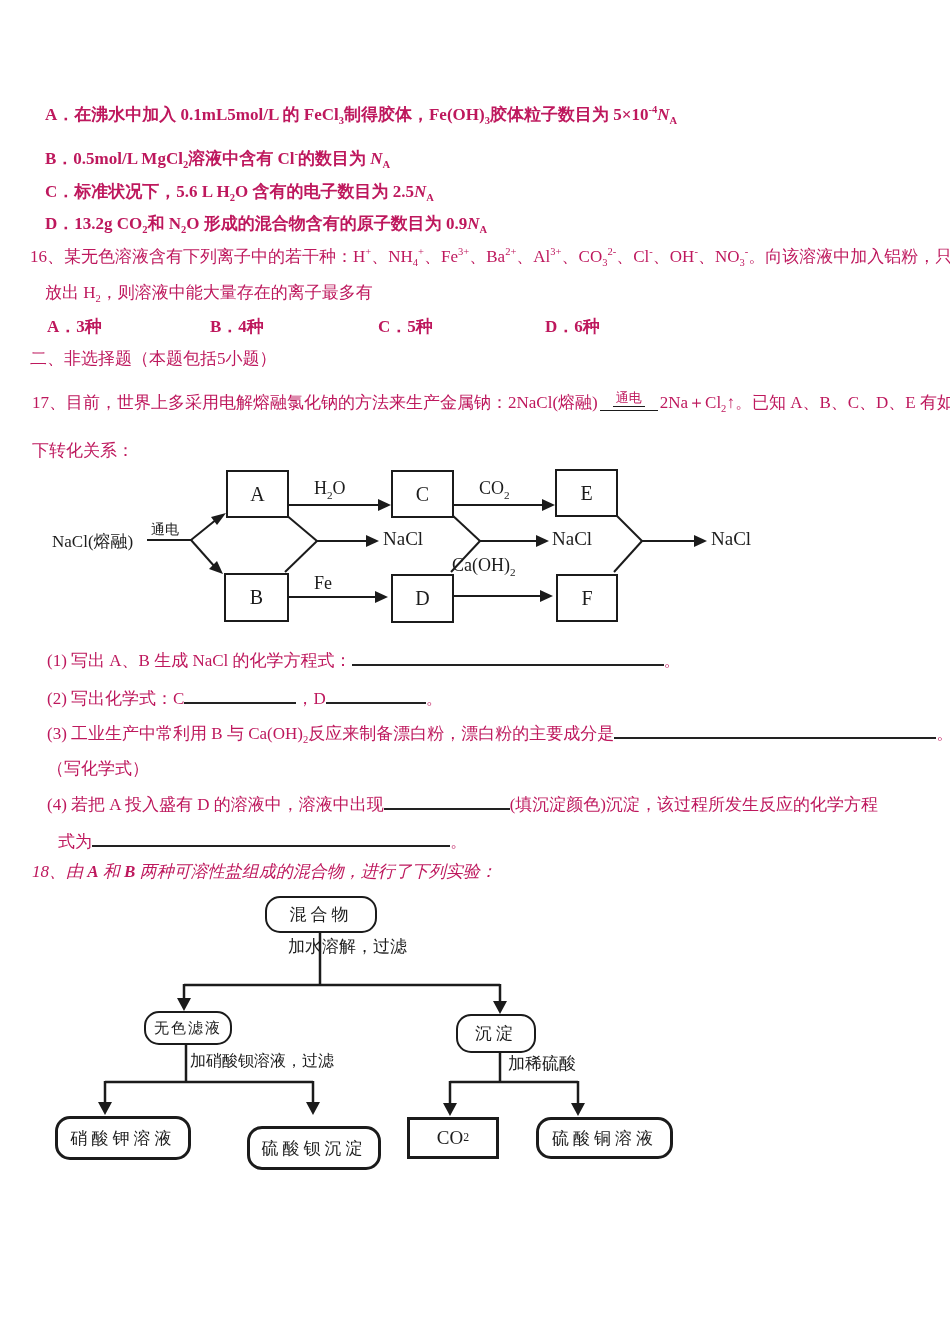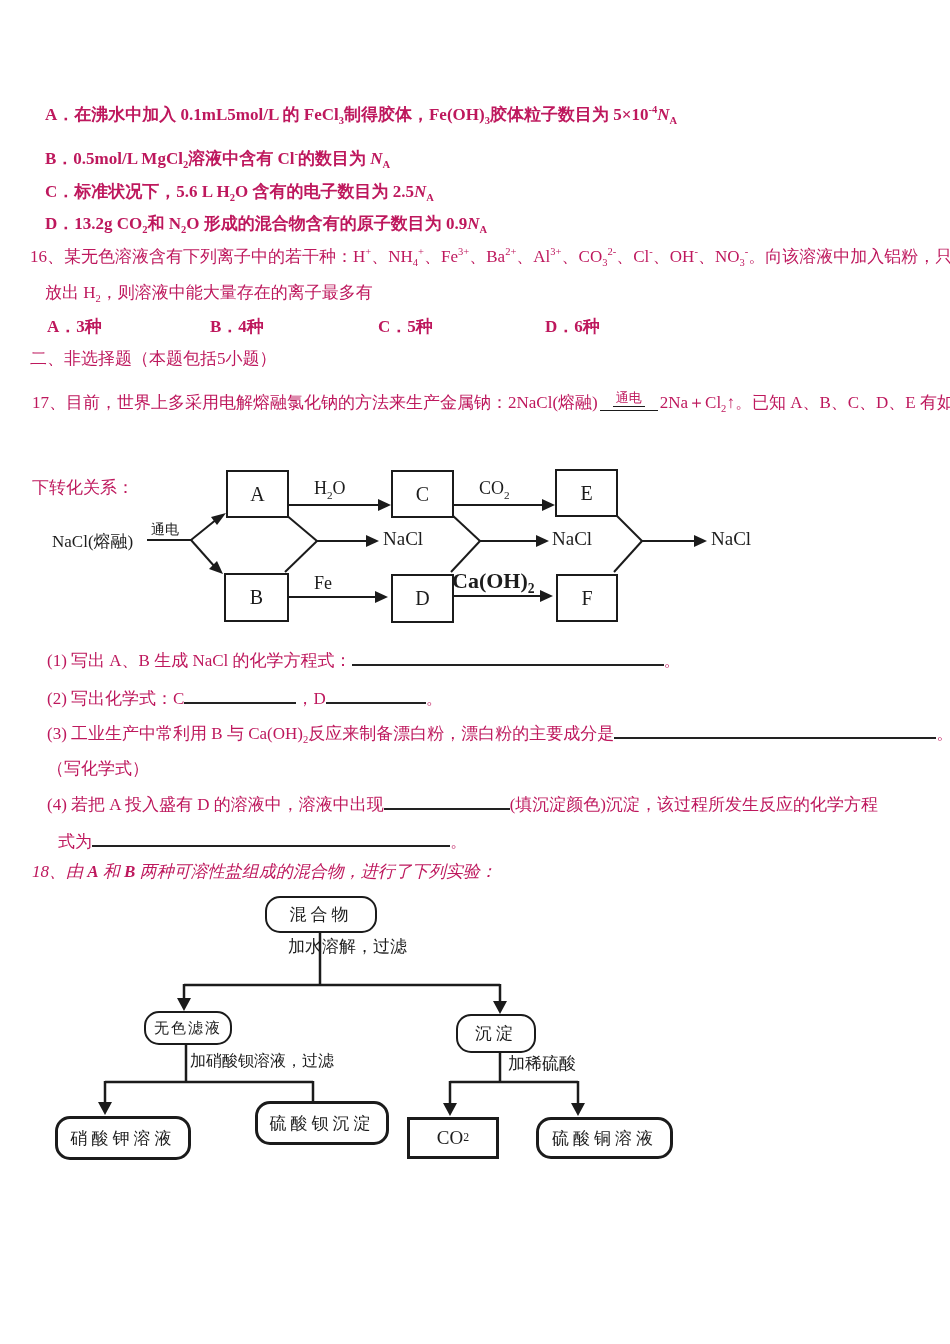--- a/index.html
+++ b/index.html
@@ -40,21 +40,21 @@
   <div class="t" style="left:30px;top:246px;">16、某无色溶液含有下列离子中的若干种：H<sup>+</sup>、NH<sub>4</sub><sup>+</sup>、Fe<sup>3+</sup>、Ba<sup>2+</sup>、Al<sup>3+</sup>、CO<sub>3</sub><sup>2-</sup>、Cl<sup>-</sup>、OH<sup>-</sup>、NO<sub>3</sub><sup>-</sup>。向该溶液中加入铝粉，只</div>
   <div class="t" style="left:45px;top:282px;">放出 H<sub>2</sub>，则溶液中能大量存在的离子最多有</div>
   <div class="t bold" style="left:47px;top:316px;">A．3种</div>
   <div class="t bold" style="left:210px;top:316px;">B．4种</div>
   <div class="t bold" style="left:378px;top:316px;">C．5种</div>
   <div class="t bold" style="left:545px;top:316px;">D．6种</div>
 
   <div class="t" style="left:30px;top:348px;">二、非选择题（本题包括5小题）</div>
 
   <div class="t" style="left:32px;top:386px;"><span>17、目前，世界上多采用电解熔融氯化钠的方法来生产金属钠：2NaCl(熔融)</span><span class="cond"><span class="ct">通电</span></span><span>2Na＋Cl<sub>2</sub>↑。已知 A、B、C、D、E 有如</span></div>
-  <div class="t" style="left:32px;top:440px;margin-top:37px;">下转化关系：</div>
+  <div class="t" style="left:32px;top:440px;">下转化关系：</div>
 
   <div class="diag" style="top:462px;height:175px;">
     <svg class="dsvg" width="950" height="175" viewBox="0 0 950 175">
       <g stroke="#1b1b1b" stroke-width="2" fill="#1b1b1b">
         <line x1="147" y1="78" x2="191" y2="78"></line>
         <line x1="191" y1="78" x2="217" y2="57"></line>
         <polygon points="226,51 217,63 211,55" stroke="none"></polygon>
         <line x1="191" y1="78" x2="215" y2="105"></line>
         <polygon points="223,112 209,107 217,99" stroke="none"></polygon>
       </g>
@@ -93,21 +93,21 @@
     <div class="dl" style="left:151px;top:58px;font-size:14px;">通电</div>
     <div class="box" style="left:226px;top:8px;width:59px;height:44px;">A</div>
     <div class="box" style="left:391px;top:8px;width:59px;height:44px;">C</div>
     <div class="box" style="left:555px;top:7px;width:59px;height:44px;">E</div>
     <div class="box" style="left:224px;top:111px;width:61px;height:45px;">B</div>
     <div class="box" style="left:391px;top:112px;width:59px;height:45px;">D</div>
     <div class="box" style="left:556px;top:112px;width:58px;height:44px;">F</div>
     <div class="dl" style="left:314px;top:16px;font-size:18px;">H<sub>2</sub>O</div>
     <div class="dl" style="left:479px;top:16px;font-size:18px;">CO<sub>2</sub></div>
     <div class="dl" style="left:314px;top:111px;font-size:18px;">Fe</div>
-    <div class="dl" style="left:452px;top:109px;font-size:22px;font-weight:bold;">Ca(OH)<sub>2</sub></div>
+    <div class="dl" style="left:452px;top:93px;font-size:18px;">Ca(OH)<sub>2</sub></div>
     <div class="dl" style="left:383px;top:67px;font-size:19px;">NaCl</div>
     <div class="dl" style="left:552px;top:67px;font-size:19px;">NaCl</div>
     <div class="dl" style="left:711px;top:67px;font-size:19px;">NaCl</div>
   </div>
 
   <div class="t" style="left:47px;top:650px;"><span>(1) 写出 A、B 生成 NaCl 的化学方程式：</span><span class="u" style="width:312px;"></span><span>。</span></div>
   <div class="t" style="left:47px;top:688px;"><span>(2) 写出化学式：C</span><span class="u" style="width:112px;"></span><span>，D</span><span class="u" style="width:100px;"></span><span>。</span></div>
   <div class="t" style="left:47px;top:723px;"><span>(3) 工业生产中常利用 B 与 Ca(OH)<sub>2</sub>反应来制备漂白粉，漂白粉的主要成分是</span><span class="u" style="width:322px;"></span><span>。</span></div>
   <div class="t" style="left:47px;top:758px;">（写化学式）</div>
   <div class="t" style="left:47px;top:794px;"><span>(4) 若把 A 投入盛有 D 的溶液中，溶液中出现</span><span class="u" style="width:126px;"></span><span>(填沉淀颜色)沉淀，该过程所发生反应的化学方程</span></div>
@@ -142,19 +142,19 @@
           <polygon points="578,223 571,210 585,210" stroke="none"></polygon>
       </g>
     </svg>
     <div class="box boxcn" style="left:265px;top:3px;width:108px;height:33px;">混合物</div>
     <div class="dl" style="left:288px;top:44px;">加水溶解，过滤</div>
     <div class="box boxcn" style="left:144px;top:118px;width:84px;height:30px;font-size:15px;letter-spacing:2px;">无色滤液</div>
     <div class="box boxcn" style="left:456px;top:121px;width:76px;height:35px;">沉淀</div>
     <div class="dl" style="left:190px;top:158px;font-size:16px;">加硝酸钡溶液，过滤</div>
     <div class="dl" style="left:508px;top:161px;">加稀硫酸</div>
     <div class="box boxcn box3" style="left:55px;top:223px;width:130px;height:38px;">硝酸钾溶液</div>
-    <div class="box boxcn box3" style="left:247px;top:208px;width:128px;height:38px;margin-left:8px;">硫酸钡沉淀</div>
+    <div class="box boxcn box3" style="left:247px;top:233px;width:128px;height:38px;">硫酸钡沉淀</div>
     <div class="box box3" style="left:407px;top:224px;width:86px;height:36px;font-size:19px;">CO<sub>2</sub></div>
     <div class="box boxcn box3" style="left:536px;top:224px;width:131px;height:36px;">硫酸铜溶液</div>
   </div>
 
 
 </div>
 
 </body></html>

